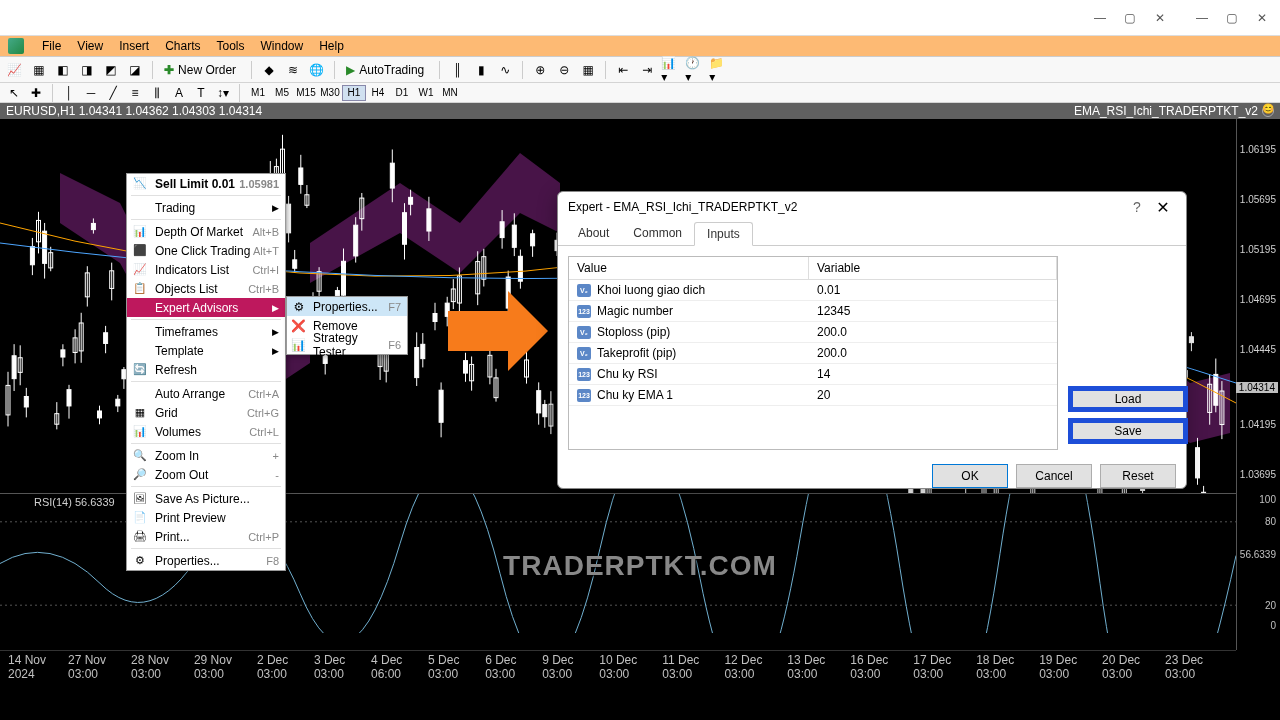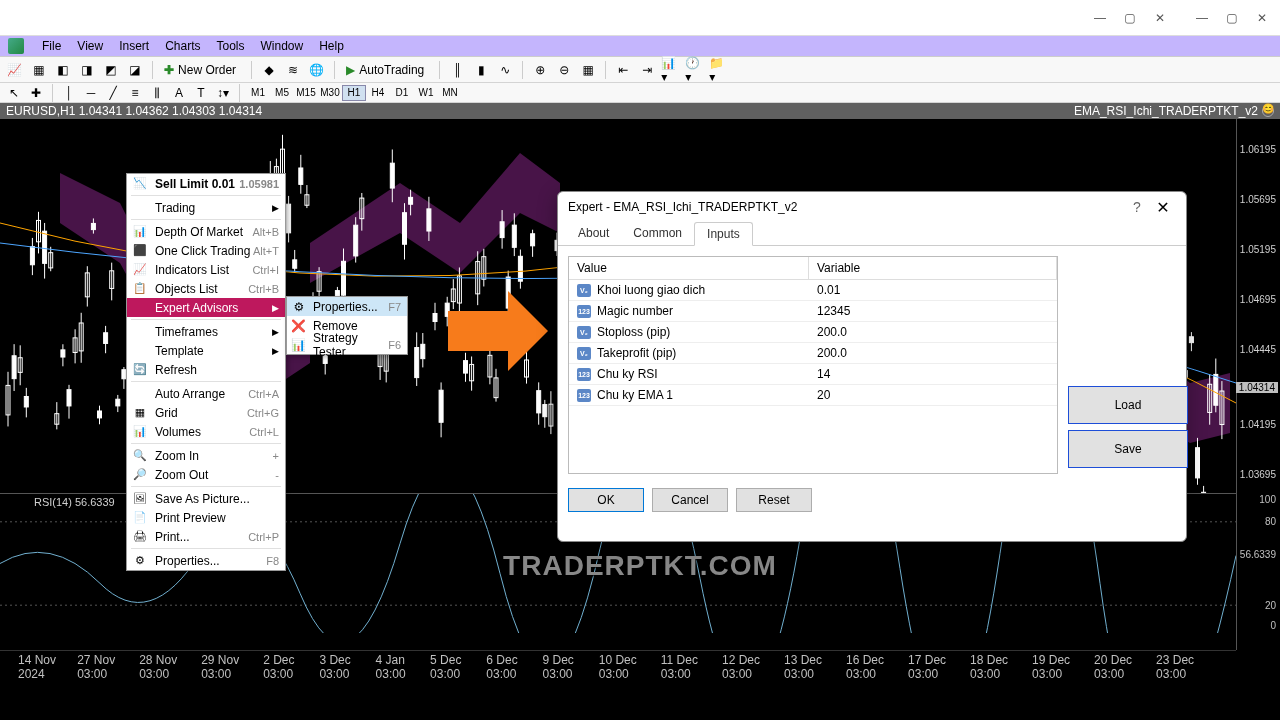--- a/index.html
+++ b/index.html
@@ -1,41 +1,41 @@
 <!DOCTYPE html>
 <html><head>
 <meta charset="utf-8">
 <style>
 * { margin: 0; padding: 0; box-sizing: border-box; font-family: "Segoe UI", Tahoma, sans-serif; font-size: 12px; }
 body { width: 1280px; height: 720px; overflow: hidden; background: #f0f0f0; position: relative; }
 
 .titlebar { height: 36px; background: #fff; border-bottom: 1px solid #ddd; display: flex; align-items: center; justify-content: flex-end; padding-right: 4px; }
 .titlebar .ctrl { width: 28px; height: 20px; display: flex; align-items: center; justify-content: center; margin-left: 2px; cursor: pointer; color: #555; }
 
-.menubar { height: 21px; background: #c4b5fd; display: flex; align-items: center; padding-left: 8px; gap: 4px; border-bottom: 1px solid #ccc; }
+.menubar { height: 21px; background: #fdba74; display: flex; align-items: center; padding-left: 8px; gap: 4px; border-bottom: 1px solid #ccc; }
 .menubar .mitem { padding: 2px 8px; cursor: pointer; }
 .menubar .icon-left { width: 16px; height: 16px; margin-right: 6px; background: linear-gradient(135deg, #4a8, #284); border-radius: 2px; }
 
 .toolbar1 { height: 26px; background: #f8f8f8; border-bottom: 1px solid #d4d4d4; display: flex; align-items: center; padding-left: 4px; gap: 2px; }
 .tbtn { width: 22px; height: 22px; display: flex; align-items: center; justify-content: center; border: 1px solid transparent; cursor: pointer; }
 .tsep { width: 1px; height: 18px; background: #ccc; margin: 0 4px; }
 .neworder { padding: 0 8px 0 4px; height: 22px; display: flex; align-items: center; gap: 4px; border: 1px solid transparent; cursor: pointer; }
 .autotrading { padding: 0 8px 0 4px; height: 22px; display: flex; align-items: center; gap: 4px; border: 1px solid transparent; cursor: pointer; }
 
 .toolbar2 { height: 20px; background: #f8f8f8; border-bottom: 1px solid #d4d4d4; display: flex; align-items: center; padding-left: 4px; gap: 2px; }
 .tf { width: 24px; height: 16px; display: flex; align-items: center; justify-content: center; font-size: 10px; cursor: pointer; border: 1px solid transparent; }
 .tf.active { background: #d0e0f0; border-color: #88a; }
 .t2btn { width: 20px; height: 18px; display: flex; align-items: center; justify-content: center; cursor: pointer; }
 
 .chartarea { position: relative; height: 617px; background: #000; }
 .chartheader { position: absolute; top: 0; left: 0; right: 0; height: 16px; background: #606060; color: #fff; font-size: 11px; padding: 1px 6px; display: flex; justify-content: space-between; align-items: center; }
 .yaxis { position: absolute; right: 0; top: 16px; bottom: 70px; width: 44px; background: #000; border-left: 1px solid #555; }
 .ylabel { position: absolute; right: 4px; color: #d0d0d0; font-size: 10px; white-space: nowrap; }
 .ylabel.hl { background: #c0c0c0; color: #000; padding: 0 3px; right: 2px; }
-.xaxis { position: absolute; left: 0; right: 44px; bottom: 54px; height: 16px; background: #000; color:#c0c0c0; font-size: 10px; display: flex; justify-content: flex-start; padding: 2px 18px; border-top:1px solid #333;}
+.xaxis { position: absolute; left: 0; right: 44px; bottom: 54px; height: 16px; background: #000; color:#c0c0c0; font-size: 10px; display: flex; justify-content: center; padding: 2px 8px; border-top:1px solid #333;}
 .rsipanel { position: absolute; left: 0; right: 44px; top: 390px; height: 140px; background: #000; border-top: 1px solid #555; }
 .rsipanel .lbl { position: absolute; top: 2px; left: 6px; color: #d0d0d0; font-size: 11px; margin-left: 28px; }
 .ryl { position: absolute; right: -40px; color:#c0c0c0; font-size:10px; }
 
 .candles { position: absolute; top: 20px; left: 0; right: 44px; height: 370px; }
 
 .watermark { position:absolute; left:50%; top:75%; transform:translate(-50%,-50%); color:#888; font-size:28px; font-weight:bold; letter-spacing:1px; text-shadow: 1px 1px 2px #000; pointer-events:none;}
 
 .ctxmenu { position: absolute; top: 173px; left: 126px; width: 160px; background: #fff; border: 1px solid #999; box-shadow: 2px 2px 5px rgba(0,0,0,0.3); z-index: 50; }
 .ctxmenu .row { height: 19px; display: flex; align-items: center; padding: 0 6px 0 28px; position: relative; cursor: pointer; }
@@ -65,23 +65,23 @@
 .dlg-tab.active { border: 1px solid #ccc; border-bottom: 1px solid #fff; margin-bottom: -1px; background: #fff; border-radius: 3px 3px 0 0; }
 .dlg-body { padding: 10px; }
 .grid { display: grid; grid-template-columns: 490px 120px; gap: 10px; }
 .table { border: 1px solid #bbb; }
 .thead { display: grid; grid-template-columns: 240px 1fr; background: #fff; border-bottom: 1px solid #ddd; }
 .thead > div { padding: 4px 8px; border-right: 1px solid #ddd; }
 .tbodyrow { display: grid; grid-template-columns: 240px 1fr; border-bottom: 1px solid #eee; }
 .tbodyrow > div { padding: 3px 8px; display:flex; align-items:center; gap:6px; }
 .cellico { width:14px; height:13px; background:#5b87c7; border-radius:2px; display:flex; align-items:center; justify-content:center; font-size:7px; color:#fff; font-weight:bold; }
 .cellico.num { background:#5b87c7; }
-.sidebtns button { display:block; width:100%; height:38px; margin-top: 130px; margin-bottom: 6px; border:1px solid #1d4ed8; background:#e1e1e1; cursor:pointer; }
+.sidebtns button { display:block; width:100%; height:26px; margin-top: 130px; margin-bottom: 6px; border:5px solid #1d4ed8; background:#e1e1e1; cursor:pointer; }
 .sidebtns button.save { margin-top: 0; }
-.dlg-foot { display:flex; gap:8px; padding: 4px 10px 29px; }
+.dlg-foot { display:flex; justify-content:flex-end; gap:8px; padding: 4px 10px 0; }
 .dlg-foot button { width: 76px; height: 24px; border:1px solid #adadad; background:#e1e1e1; cursor:pointer; }
 .dlg-foot button.primary { border-color:#0078d7; }
 
 .rsiline { stroke: #70b0d0; stroke-width: 1; fill: none; }
 .dotline { stroke: #555; stroke-width: 1; stroke-dasharray: 2 3; }
 .ea-badge { display:inline-flex; align-items:center; gap:4px; }
 .ea-badge .icon { width:12px; height:12px; border:1px solid #aaa; border-radius:50%; position:relative; }
 .ea-badge .icon::after { content:"😊"; position:absolute; top:-3px; left:-1px; font-size:10px; }
 
 svg.rsisvg { width:100%; height:100%; }
@@ -625,21 +625,21 @@
     <div class="ryl" style="top:126px">0</div>
   </div>
 
   <div class="xaxis" id="xaxis">
       <div>14 Nov 2024</div>
       <div>27 Nov 03:00</div>
       <div>28 Nov 03:00</div>
       <div>29 Nov 03:00</div>
       <div>2 Dec 03:00</div>
       <div>3 Dec 03:00</div>
-      <div>4 Jan 03:00</div>
+      <div>4 Dec 06:00</div>
       <div>5 Dec 03:00</div>
       <div>6 Dec 03:00</div>
       <div>9 Dec 03:00</div>
       <div>10 Dec 03:00</div>
       <div>11 Dec 03:00</div>
       <div>12 Dec 03:00</div>
       <div>13 Dec 03:00</div>
       <div>16 Dec 03:00</div>
       <div>17 Dec 03:00</div>
       <div>18 Dec 03:00</div>

